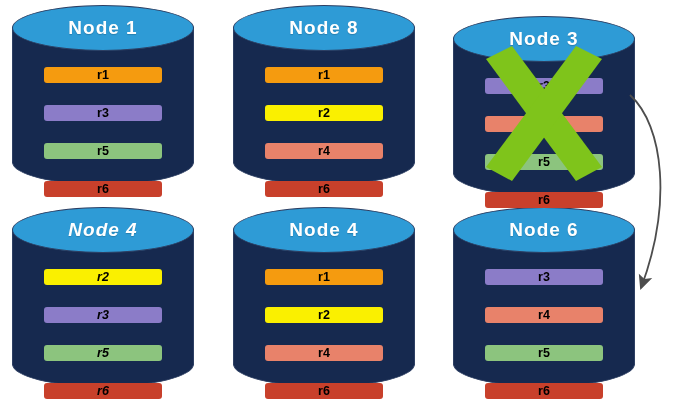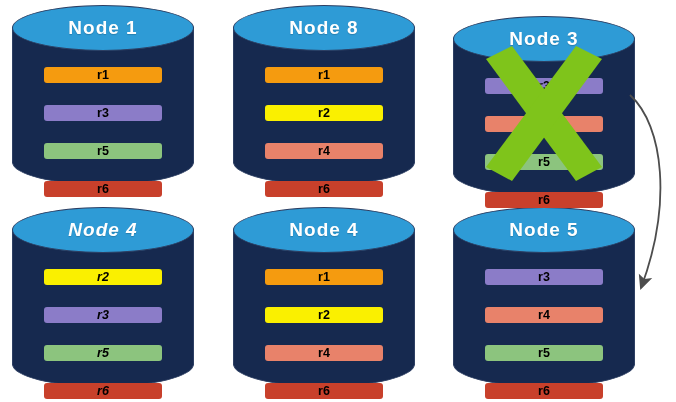--- a/index.html
+++ b/index.html
@@ -228,21 +228,21 @@
         </div>
         <div class="record" style="background: rgb(200, 64, 43);">
           <span>r6</span>
         </div>
       </div>
     </div>
     <div class="node" style="left: 453px; top: 207px;">
       <div class="cyl-bottom" style="background: rgb(22, 41, 79); border-color: rgb(45, 63, 99);"></div>
       <div class="cyl-body" style="background: rgb(22, 41, 79); border-left-color: rgb(45, 63, 99); border-right-color: rgb(45, 63, 99);"></div>
       <div class="cyl-top" style="background: rgb(46, 155, 214); border-color: rgb(45, 63, 99);"></div>
-      <div class="cyl-title">Node 5</div>
+      <div class="cyl-title">Node 6</div>
       <div class="records">
         <div class="record" style="background: rgb(139, 124, 200);">
           <span>r3</span>
         </div>
         <div class="record" style="background: rgb(232, 130, 106);">
           <span>r4</span>
         </div>
         <div class="record" style="background: rgb(140, 196, 126);">
           <span>r5</span>
         </div>

